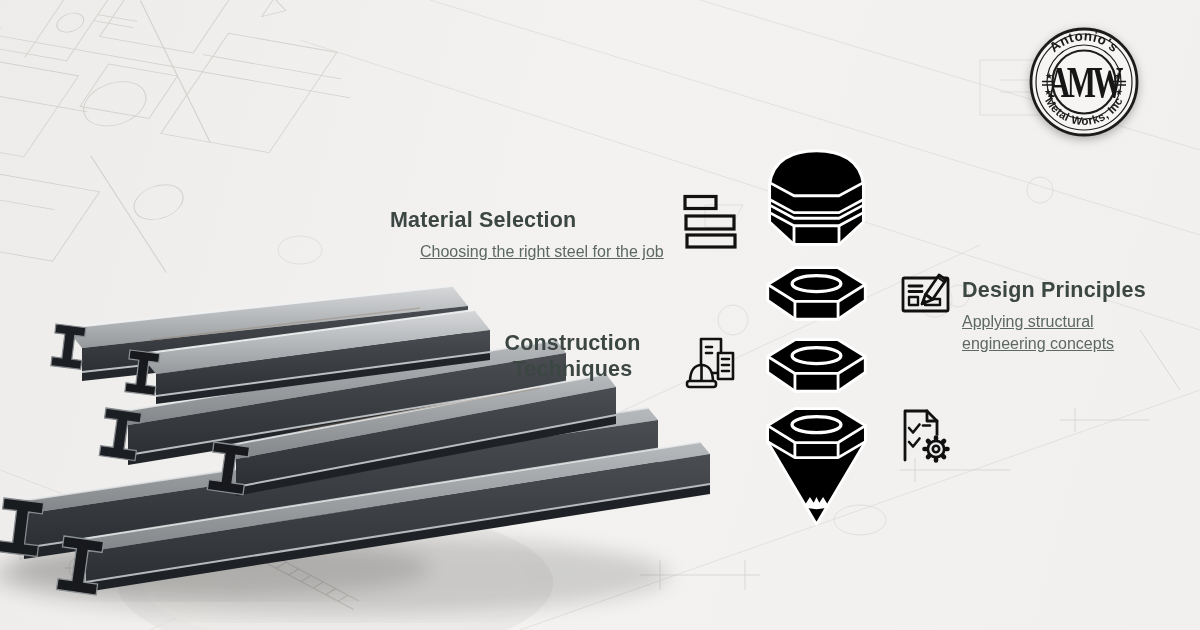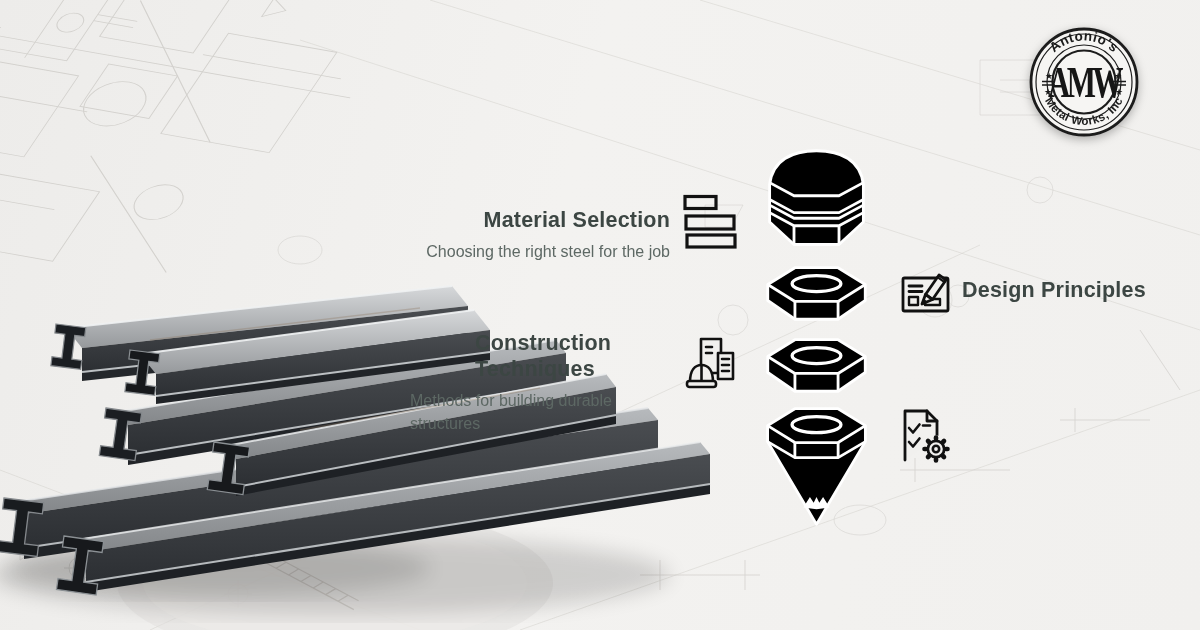--- a/index.html
+++ b/index.html
@@ -18,24 +18,24 @@
   .abs{position:absolute;}
   .bg-svg{left:0;top:0;}
   .beams-svg{left:0;top:270px;}
   .funnel-seg{left:760px;}
   .seg-bolt{top:147px;}
   .seg-nut1{top:263px;}
   .seg-nut2{top:335px;}
   .seg-point{top:404px;}
   .step{position:absolute;z-index:5;}
   .step .title{font-size:21.5px;font-weight:700;color:var(--heading);line-height:1.22;letter-spacing:.2px;}
-  .step .desc{font-size:16px;color:var(--body);line-height:1.38;margin-top:8px;}
-  .step-material{top:207px;right:530px;width:280px;text-align:right;}
+  .step .desc{font-size:16px;color:var(--body);line-height:1.38;margin-top:8px;text-decoration:underline;}
+  .step-material{top:207px;right:530px;width:280px;text-align:left;}
   .step-material .desc{width:250px;margin-left:auto;}
-  .step-construction{top:330px;right:530px;width:280px;text-align:left;}
+  .step-construction{top:330px;right:530px;width:280px;text-align:center;}
   .step-construction .title{width:195px;margin-left:auto;}
   .step-construction .desc{width:260px;margin-left:auto;}
   .step-design{top:277px;left:962px;width:240px;}
   .step-design .desc{width:180px;}
   .step-maintenance{top:398px;left:962px;width:260px;}
   .step-maintenance .title{width:165px;}
   .step-maintenance .desc{width:238px;}
   .icon{z-index:4;}
   .icon-material{left:678px;top:192px;}
   .icon-construction{left:682px;top:333px;}
@@ -272,25 +272,25 @@
     </g>
   </svg>
 
   <div class="step step-material">
     <div class="title">Material Selection</div>
     <div class="desc">Choosing the right steel for the job</div>
   </div>
 
   <div class="step step-design">
     <div class="title">Design Principles</div>
+    <div class="desc">Applying structural engineering concepts</div>
   </div>
 
   <div class="step step-construction">
     <div class="title">Construction Techniques</div>
-    <div class="desc">Methods for building durable structures</div>
   </div>
 
   <div class="step step-maintenance">
   </div>
 
   <svg class="abs logo" width="112" height="112" viewBox="0 0 112 112">
     <defs>
       <path id="arcTop" d="M17,41.8 A41.5,41.5 0 0 1 95,41.8"></path>
       <path id="arcBottom" d="M15.6,70.7 A43,43 0 0 0 96.4,70.7"></path>
     </defs>

